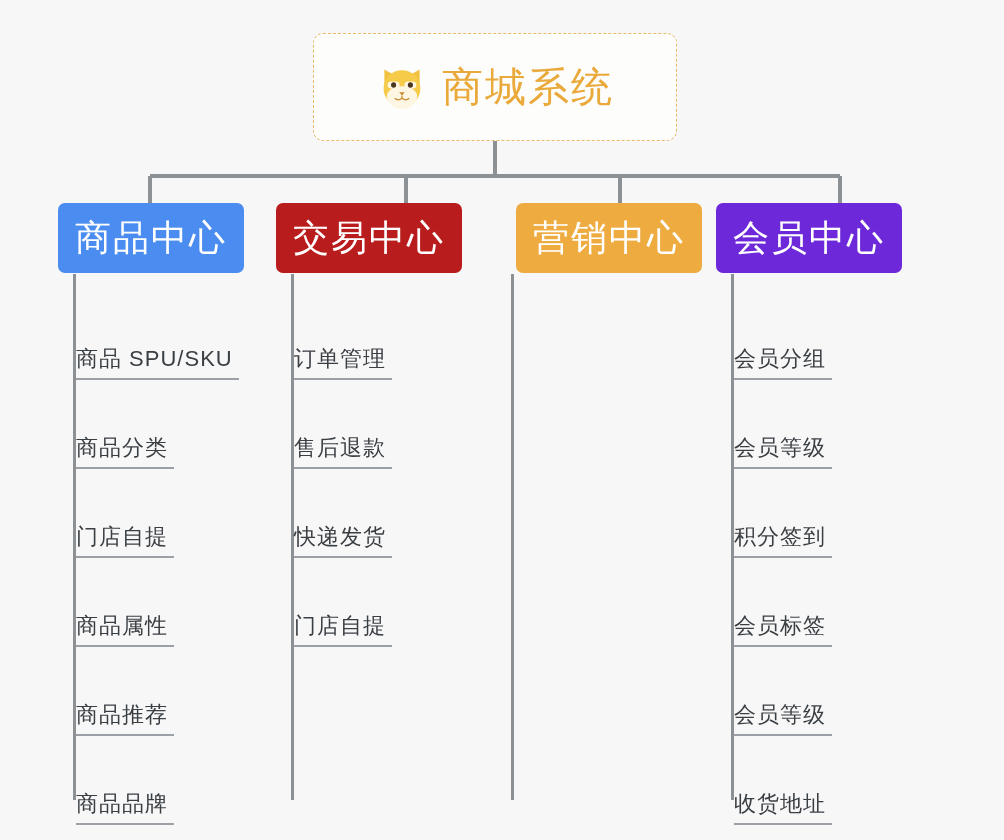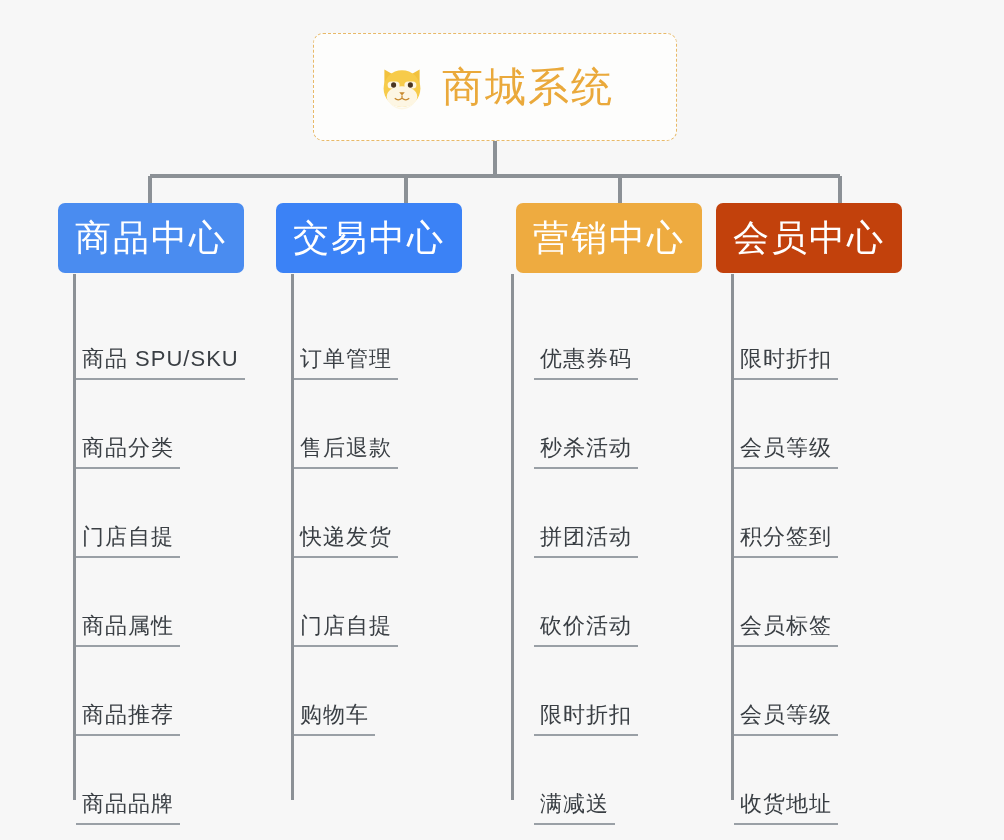--- a/index.html
+++ b/index.html
@@ -97,21 +97,21 @@
     height: 89px;
     box-sizing: border-box;
     display: flex;
     align-items: flex-end;
   }
   .leaf-label {
     font-size: 22px;
     color: #3a3f44;
     letter-spacing: 1px;
     line-height: 1.1;
-    padding: 0 6px 7px 6px;
+    padding: 0 6px 7px 0;
     margin-left: 36px;
     border-bottom: 2px solid #9aa0a6;
     white-space: nowrap;
   }
 </style>
 </head>
 <body>
 
 <div id="chart-root">
 
@@ -184,75 +184,52 @@
       <div class="leaf-item">
           <span class="leaf-label">商品推荐</span>
         </div>
       <div class="leaf-item">
           <span class="leaf-label">商品品牌</span>
         </div>
     </div>
   </div>
 
   <div class="column col-1">
-    <div class="cat-box" style="background:#3b82f6">
+    <div class="cat-box" style="background:#b91c1c">
       <span>交易中心</span>
     </div>
     <div class="leaf-list">
       <div class="leaf-item">
           <span class="leaf-label">订单管理</span>
         </div>
       <div class="leaf-item">
           <span class="leaf-label">售后退款</span>
         </div>
       <div class="leaf-item">
           <span class="leaf-label">快递发货</span>
         </div>
       <div class="leaf-item">
           <span class="leaf-label">门店自提</span>
-        </div>
-      <div class="leaf-item">
-          <span class="leaf-label">购物车</span>
         </div>
     </div>
   </div>
 
   <div class="column col-2">
     <div class="cat-box" style="background:#eeab40">
       <span>营销中心</span>
     </div>
+  </div>
+
+  <div class="column col-3">
+    <div class="cat-box" style="background:#6d28d9">
+      <span>会员中心</span>
+    </div>
     <div class="leaf-list">
       <div class="leaf-item">
-          <span class="leaf-label">优惠券码</span>
-        </div>
-      <div class="leaf-item">
-          <span class="leaf-label">秒杀活动</span>
-        </div>
-      <div class="leaf-item">
-          <span class="leaf-label">拼团活动</span>
-        </div>
-      <div class="leaf-item">
-          <span class="leaf-label">砍价活动</span>
-        </div>
-      <div class="leaf-item">
-          <span class="leaf-label">限时折扣</span>
-        </div>
-      <div class="leaf-item">
-          <span class="leaf-label">满减送</span>
-        </div>
-    </div>
-  </div>
-
-  <div class="column col-3">
-    <div class="cat-box" style="background:#c2410c">
-      <span>会员中心</span>
-    </div>
-    <div class="leaf-list">
-      <div class="leaf-item">
-          <span class="leaf-label">限时折扣</span>
+          <span class="leaf-label">会员分组</span>
         </div>
       <div class="leaf-item">
           <span class="leaf-label">会员等级</span>
         </div>
       <div class="leaf-item">
           <span class="leaf-label">积分签到</span>
         </div>
       <div class="leaf-item">
           <span class="leaf-label">会员标签</span>
         </div>

